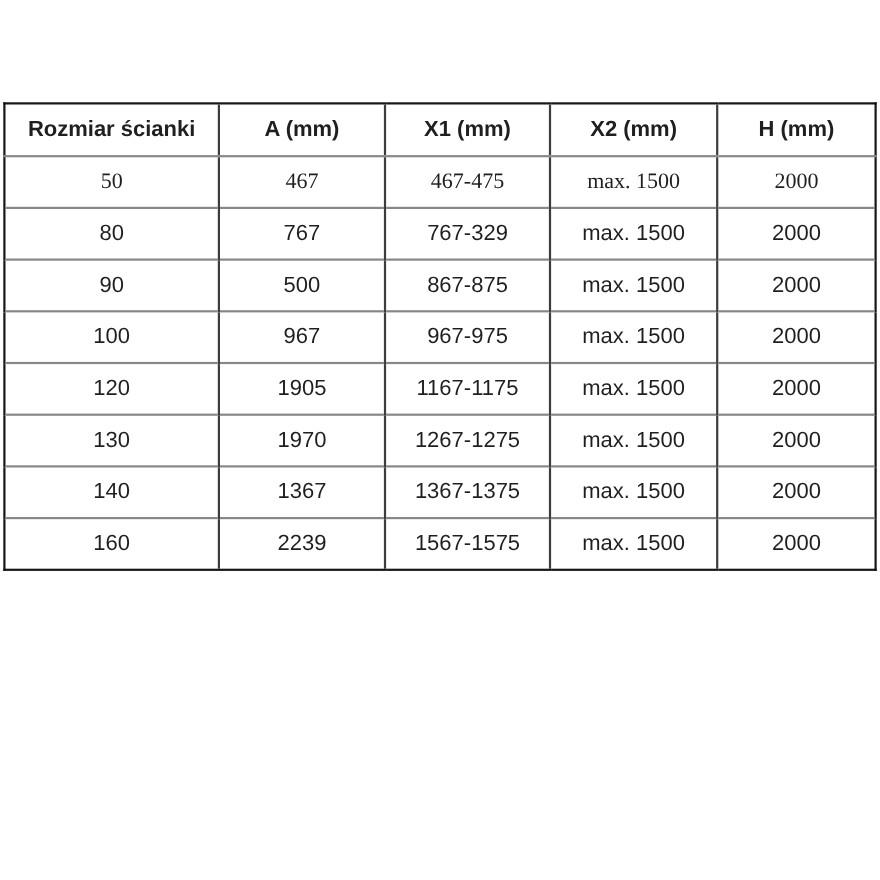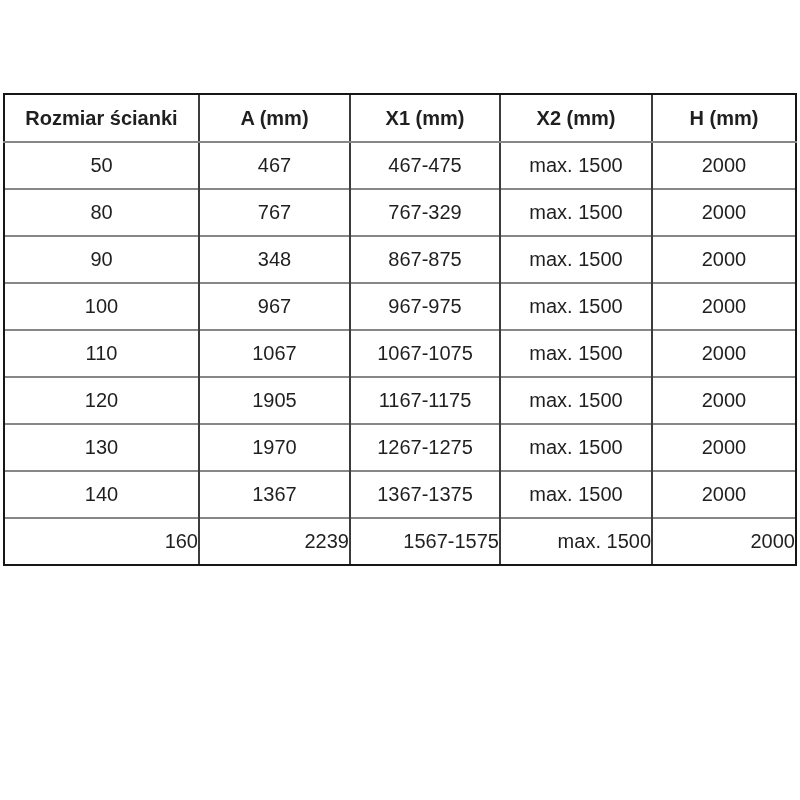--- a/index.html
+++ b/index.html
@@ -44,33 +44,33 @@
   
   table.size-table tbody td {
     height: 45px;
     font-size: 20px;
     font-weight: normal;
     border-top: 2px solid var(--hline, #878787);
     border-left: 2px solid var(--vline, #3c3c3c);
   }
   table.size-table tbody tr:first-child td {
     border-top: none; 
+    font-family: Liberation Serif, serif;
   }
   
   table.size-table th:first-child,
   table.size-table td:first-child {
     border-left: 2px solid var(--outer, #161616);
   }
   table.size-table th:last-child,
   table.size-table td:last-child {
     border-right: 2px solid var(--outer, #161616);
   }
   table.size-table tbody tr:last-child td {
     border-bottom: 2px solid var(--outer, #161616);
-    text-align: right;
   }
 </style>
 </head>
 <body>
 
 <table class="size-table">
   <colgroup>
       <col style="width: 195px;">
       <col style="width: 151px;">
       <col style="width: 150px;">
@@ -96,36 +96,29 @@
       </tr>
       <tr>
         <td>80</td>
         <td>767</td>
         <td>767-329</td>
         <td>max. 1500</td>
         <td>2000</td>
       </tr>
       <tr>
         <td>90</td>
-        <td>348</td>
+        <td>500</td>
         <td>867-875</td>
         <td>max. 1500</td>
         <td>2000</td>
       </tr>
       <tr>
         <td>100</td>
         <td>967</td>
         <td>967-975</td>
-        <td>max. 1500</td>
-        <td>2000</td>
-      </tr>
-      <tr>
-        <td>110</td>
-        <td>1067</td>
-        <td>1067-1075</td>
         <td>max. 1500</td>
         <td>2000</td>
       </tr>
       <tr>
         <td>120</td>
         <td>1905</td>
         <td>1167-1175</td>
         <td>max. 1500</td>
         <td>2000</td>
       </tr>

